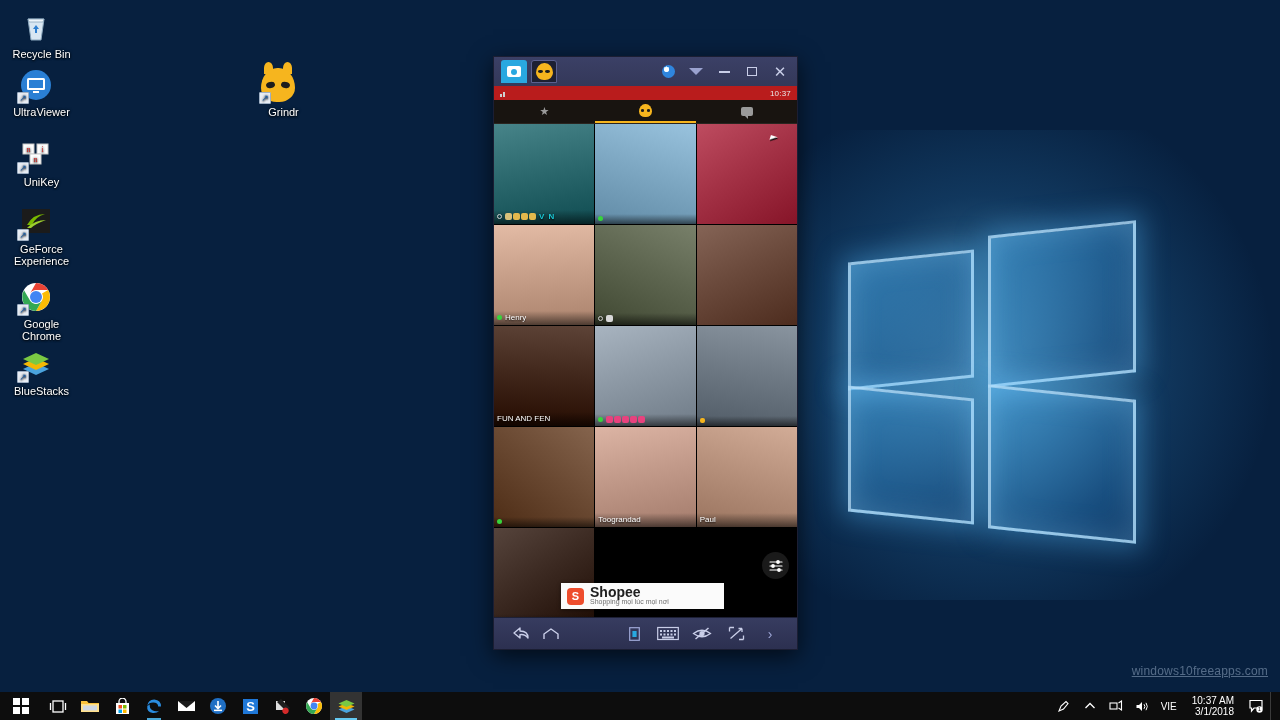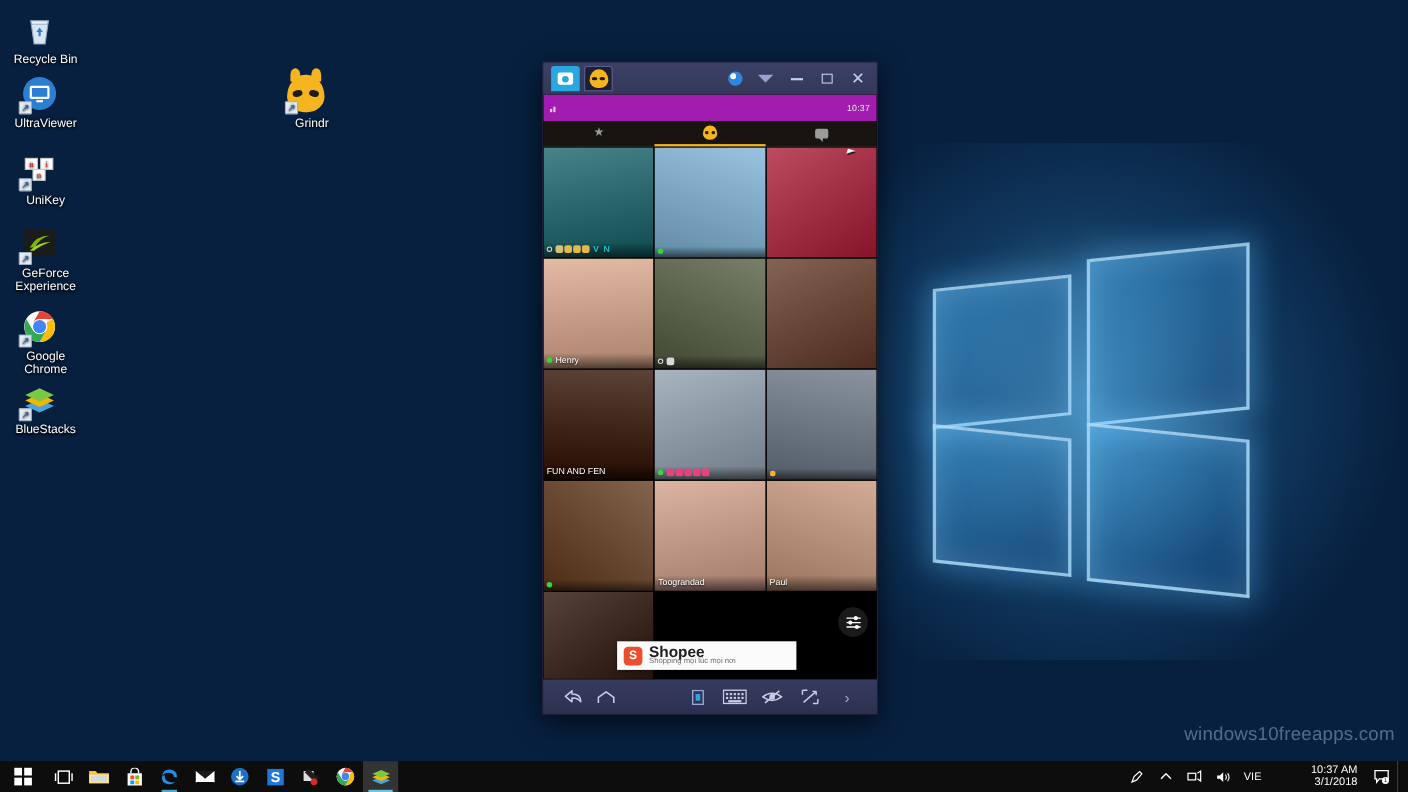--- a/index.html
+++ b/index.html
@@ -135,21 +135,21 @@
   .sq{ width:10px;height:9px;border:1.6px solid #c9cee8; }
 
   
   #android {
     flex: 1 1 auto;
     background:#000;
     position:relative;
     overflow:hidden;
   }
   #status-bar{
-    height:24px; background:#a21caf; color:#e8e8e8;
+    height:14px; background:#b91c1c; color:#e8e8e8;
     display:flex; align-items:center; justify-content:space-between;
     padding:0 6px; font-size:8px; letter-spacing:.2px;
   }
   .sb-left{ display:flex; align-items:flex-end; gap:1px; height:7px; }
   .sb-left i{ display:block; width:2px; background:#cfcfcf; }
   .sb-left i:nth-child(1){height:3px;} .sb-left i:nth-child(2){height:5px;}
   #app-tabs{
     height:24px; background:#181410;
     display:flex; align-items:center;
     border-bottom:1px solid #2a2520;
@@ -274,28 +274,28 @@
   .tbicon.active:after{ content:""; position:absolute; left:5px; right:5px; bottom:0; height:2px; background:#64c8f0; }
   .tbicon.open:after{ content:""; position:absolute; left:9px; right:9px; bottom:0; height:2px; background:#4aa8d8; }
 
   #tray{
     margin-left:auto; display:flex; align-items:center; gap:2px; padding-right:2px;
     font-size:10px;
   }
   .trayic{ width:24px;height:28px; display:flex;align-items:center;justify-content:center; cursor:default;}
   #clock{
     display:flex; flex-direction:column; align-items:flex-end; justify-content:center;
-    padding:0 8px; height:28px; line-height:11px; font-size:10px; cursor:default;margin-left:30px;
+    padding:0 8px; height:28px; line-height:11px; font-size:10px; cursor:default;
   }
   #showdesk{ width:8px;height:28px; border-left:1px solid #3a3a3a; }
 
   #watermark{
     position:absolute; right:12px; bottom:42px;
     color:rgba(180,200,225,.45);
-    font-size:17px; letter-spacing:.2px;
+    font-size:12px; letter-spacing:.2px;text-decoration:underline;
   }
   #cursor{
     position:absolute; left:770px; top:136px;
     width:0;height:0;
     border-left:7px solid #fff;
     border-bottom:5px solid transparent;
     transform: rotate(18deg);
     filter: drop-shadow(1px 1px 0 #000);
   }
 </style>

